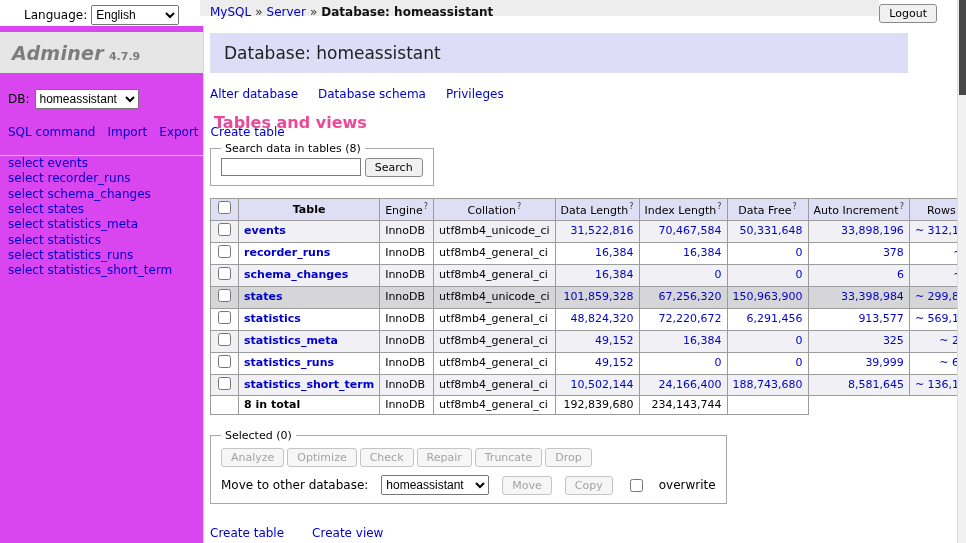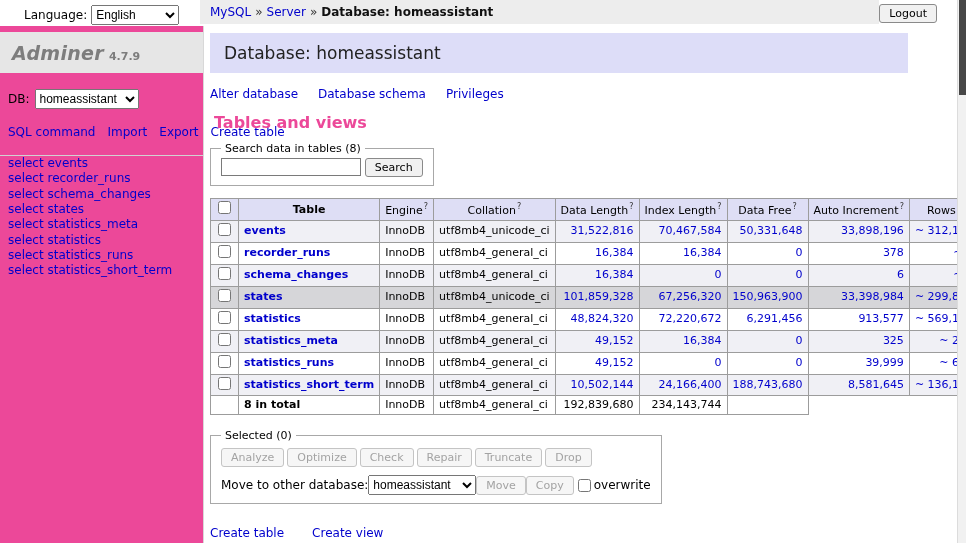--- a/index.html
+++ b/index.html
@@ -10,36 +10,36 @@
     font-family: "DejaVu Sans", "Liberation Sans", sans-serif; font-size: 12px;
   }
   a { color: #0000cc; text-decoration: none; cursor: pointer; }
 
   
   .lang-bar { position: absolute; left: 16px; top: 0; width: 193px; height: 26px; padding: 5px 0 0 8px; }
   .lang-bar label { margin-right: 4px; }
   .lang-bar select { font-size: 12px; width: 88px; }
 
   
-  .sidebar { position: absolute; left: 0; top: 26px; width: 204px; bottom: 0; border-right: 1px solid #d8d8d8; background: #ec4899; }
+  .sidebar { position: absolute; left: 0; top: 26px; width: 204px; bottom: 0; border-right: 1px solid #d8d8d8; background: #d946ef; }
   .logo { background: #e6e6e6; margin: 6px 0 0; padding: 6px 12px 7px; }
   .logo .app-name { font-style: italic; font-size: 19px; color: #7d7d7d; letter-spacing: 0.3px; }
   .logo .app-version { font-size: 11px; color: #7d7d7d; margin-left: 5px; }
   .db-row { margin: 16px 8px 12px; }
   .db-row label { margin-right: 5px; }
   .db-row select { font-size: 12px; width: 104px; }
   .sb-actions { margin: 0; padding: 2px 8px 12px; border-bottom: 1px solid #d2d2d2; line-height: 1.65; }
   .sb-actions a { margin-right: 12px; white-space: nowrap; }
   .sb-tables { margin: 0 8px; }
   .sb-tables a { display: block; line-height: 1.28; white-space: nowrap; }
 
   
   .main { position: absolute; left: 194px; top: 0; right: 9px; bottom: 0; overflow: hidden; }
   .top-row { display: flex; align-items: flex-start; height: 26px; }
-  .breadcrumb { background: #ededed; height: 24px; line-height: 24px; padding: 0 10px; margin-left: 6px; width: 700px; white-space: nowrap; }
+  .breadcrumb { background: #ededed; height: 16px; line-height: 24px; padding: 0 10px; margin-left: 6px; width: 700px; white-space: nowrap; }
   .breadcrumb .sep { color: #333; margin: 0 4px; }
   .breadcrumb .current { font-weight: bold; color: #111; }
   .logout-wrap { margin-left: auto; padding: 4px 20px 0 0; }
 
   .content { padding: 0 49px 0 16px; }
   h2.page-title { background: #ddddf8; color: #222; font-weight: normal; font-size: 17px; margin: 7px 0 14px; padding: 10px 14px; }
   .db-links { margin: 0 0 8px; }
   .db-links a { margin-right: 20px; }
   h3 { font-size: 16px; margin: 12px 4px 8px; color: #ec4899; }
 
@@ -63,21 +63,21 @@
   .db-tables .c-coll { min-width: 96px; }
   .db-tables a.tname { font-weight: bold; }
   .db-tables tbody tr:nth-child(1), .db-tables tbody tr:nth-child(3),
   .db-tables tbody tr:nth-child(6), .db-tables tbody tr:nth-child(8) { background: #f0f0f5; }
   .db-tables tbody tr.hl { background: #d6d6d9; }
   .db-tables tfoot .nb { border: none; }
   .db-tables input[type=checkbox] { margin: 1px 2px; }
 
   .selected-fieldset .btn-row { margin: 3px 0 8px; }
   .selected-fieldset .btn-row button { margin-right: 3px; }
-  .move-row { display: flex; align-items: center; gap: 0; font-size: 12px; }
+  .move-row { display: flex; align-items: center; gap: 13px; font-size: 12px; }
   .move-row select { width: 108px; }
   .move-row .chk { margin-left: 4px; }
 
   .create-links { margin: 14px 0 4px; }
   .create-links a { margin-right: 28px; }
 
   
   .scrollbar { position: absolute; right: 0; top: 0; width: 9px; height: 543px; background: #f1f1f1; border-left: 1px solid #dcdcdc; }
   .scroll-thumb { position: absolute; top: 0; left: 1px; width: 7px; height: 95px; background: #474747; }
 </style>

